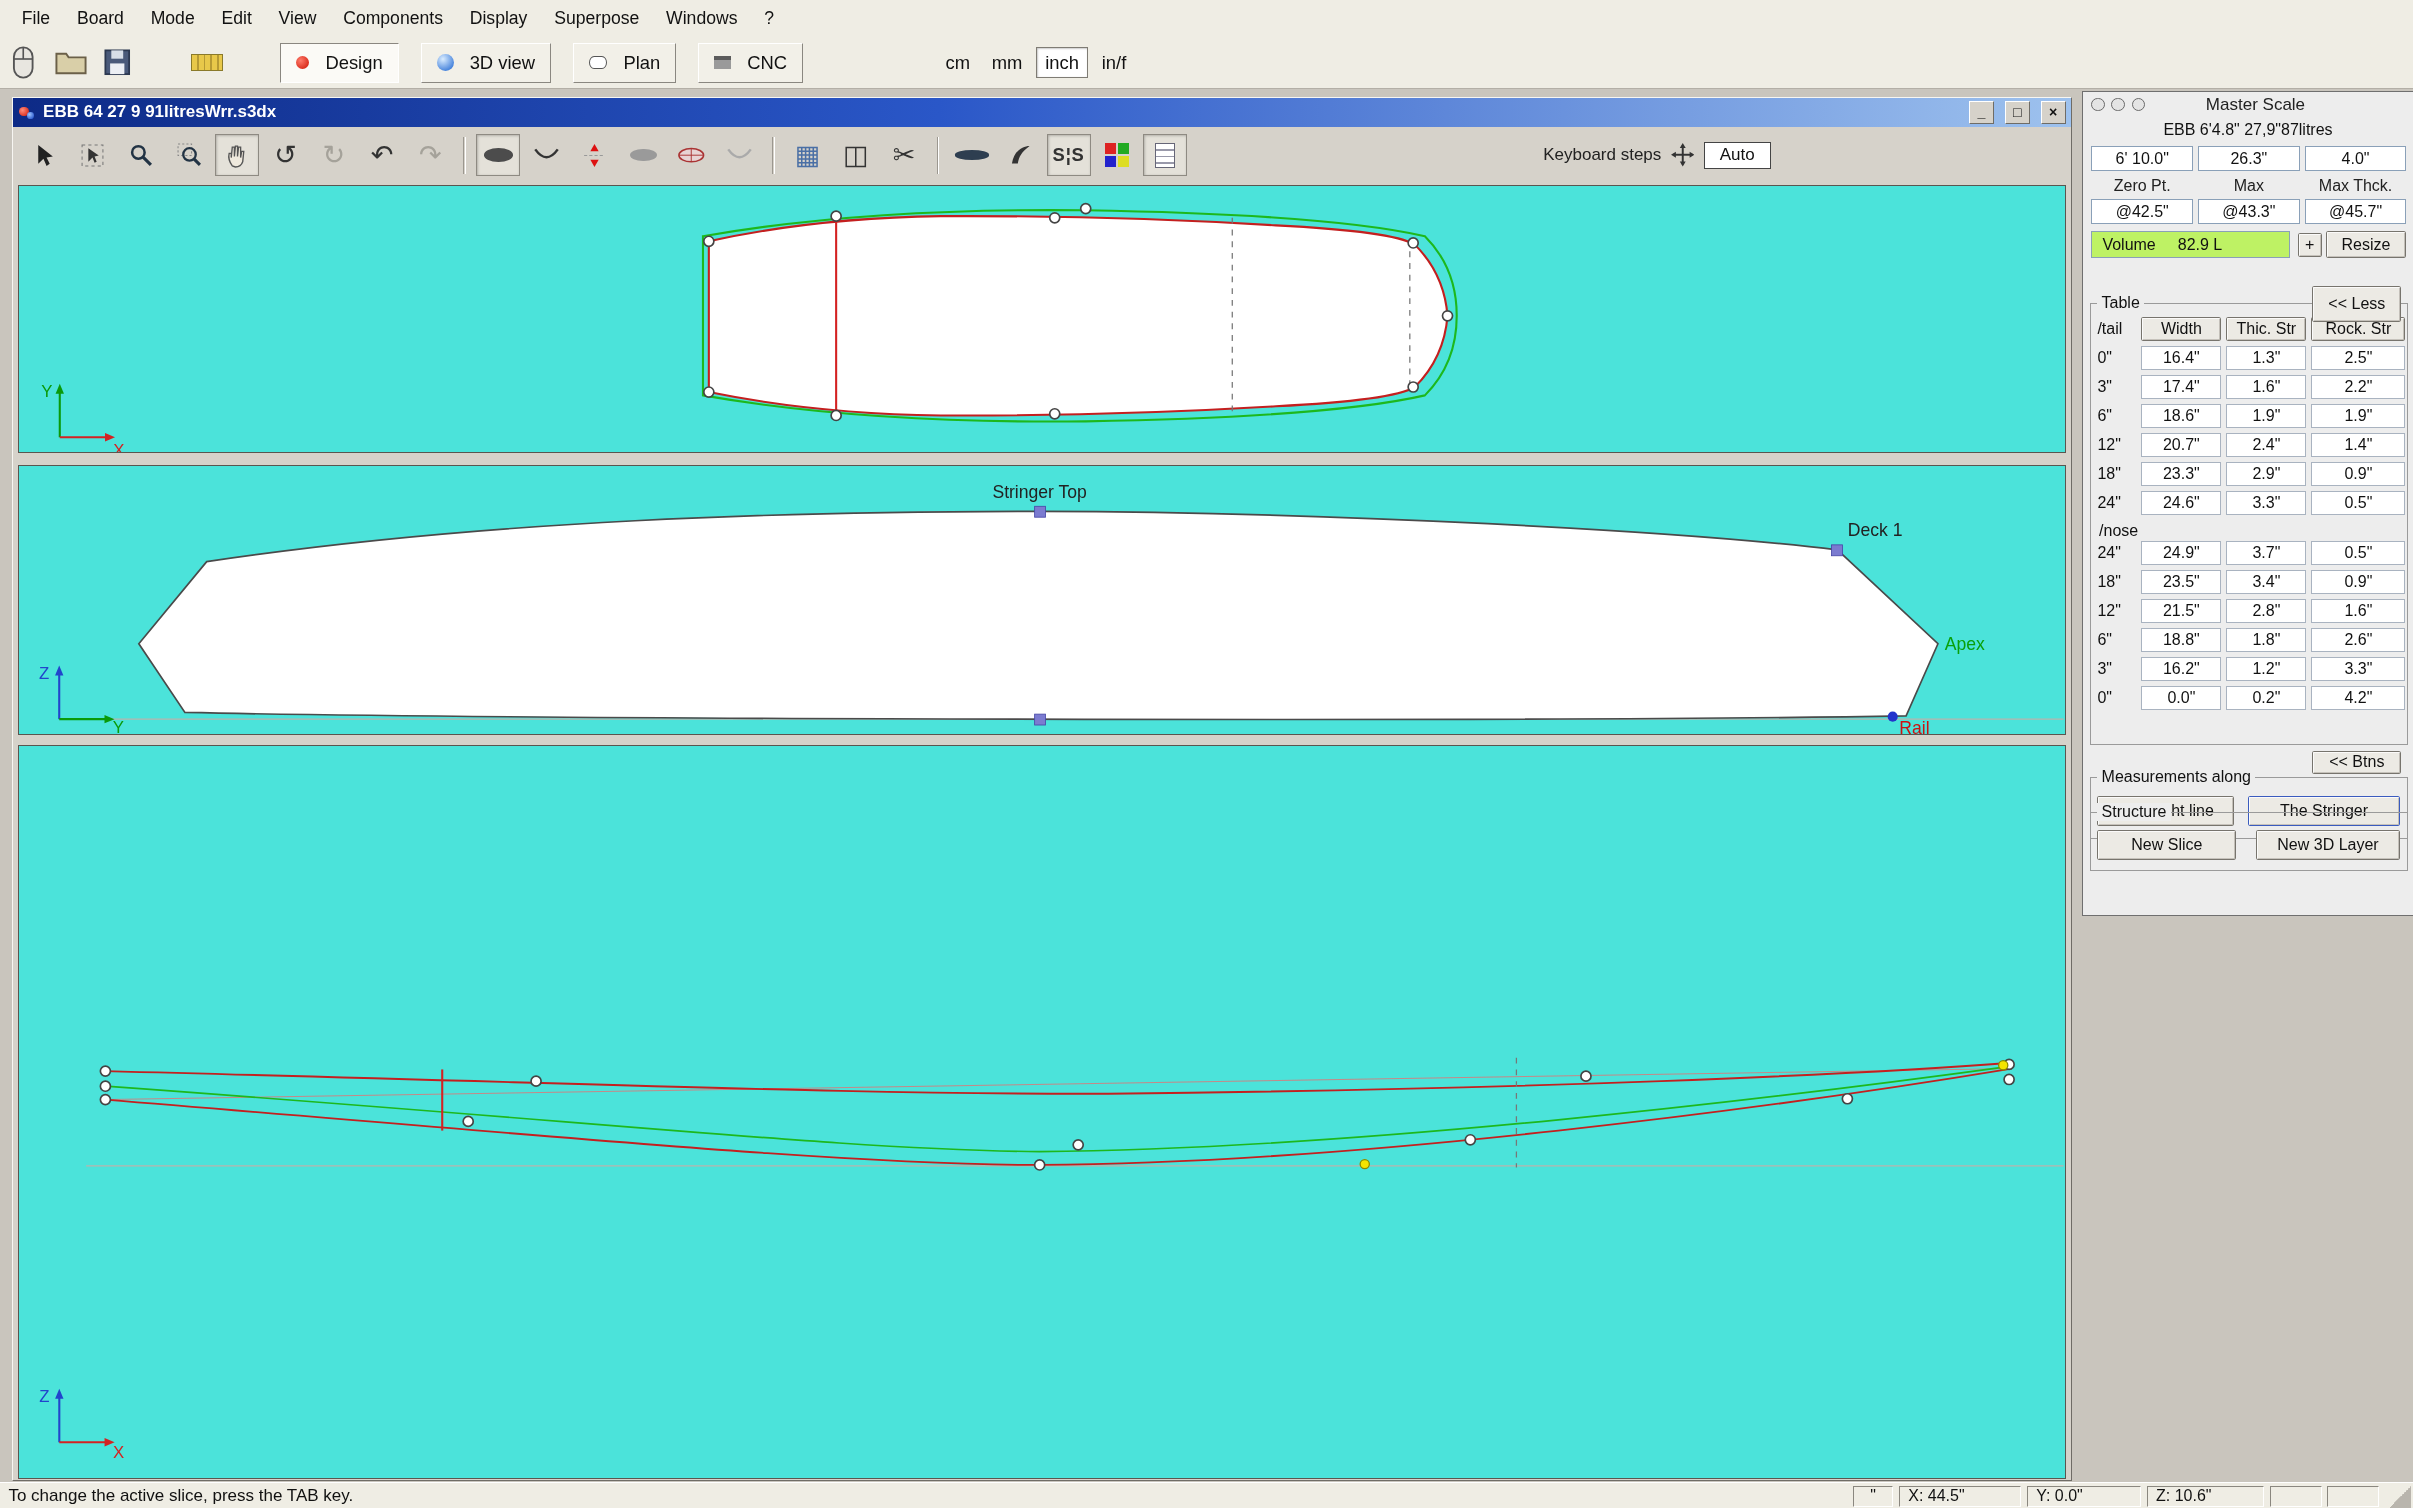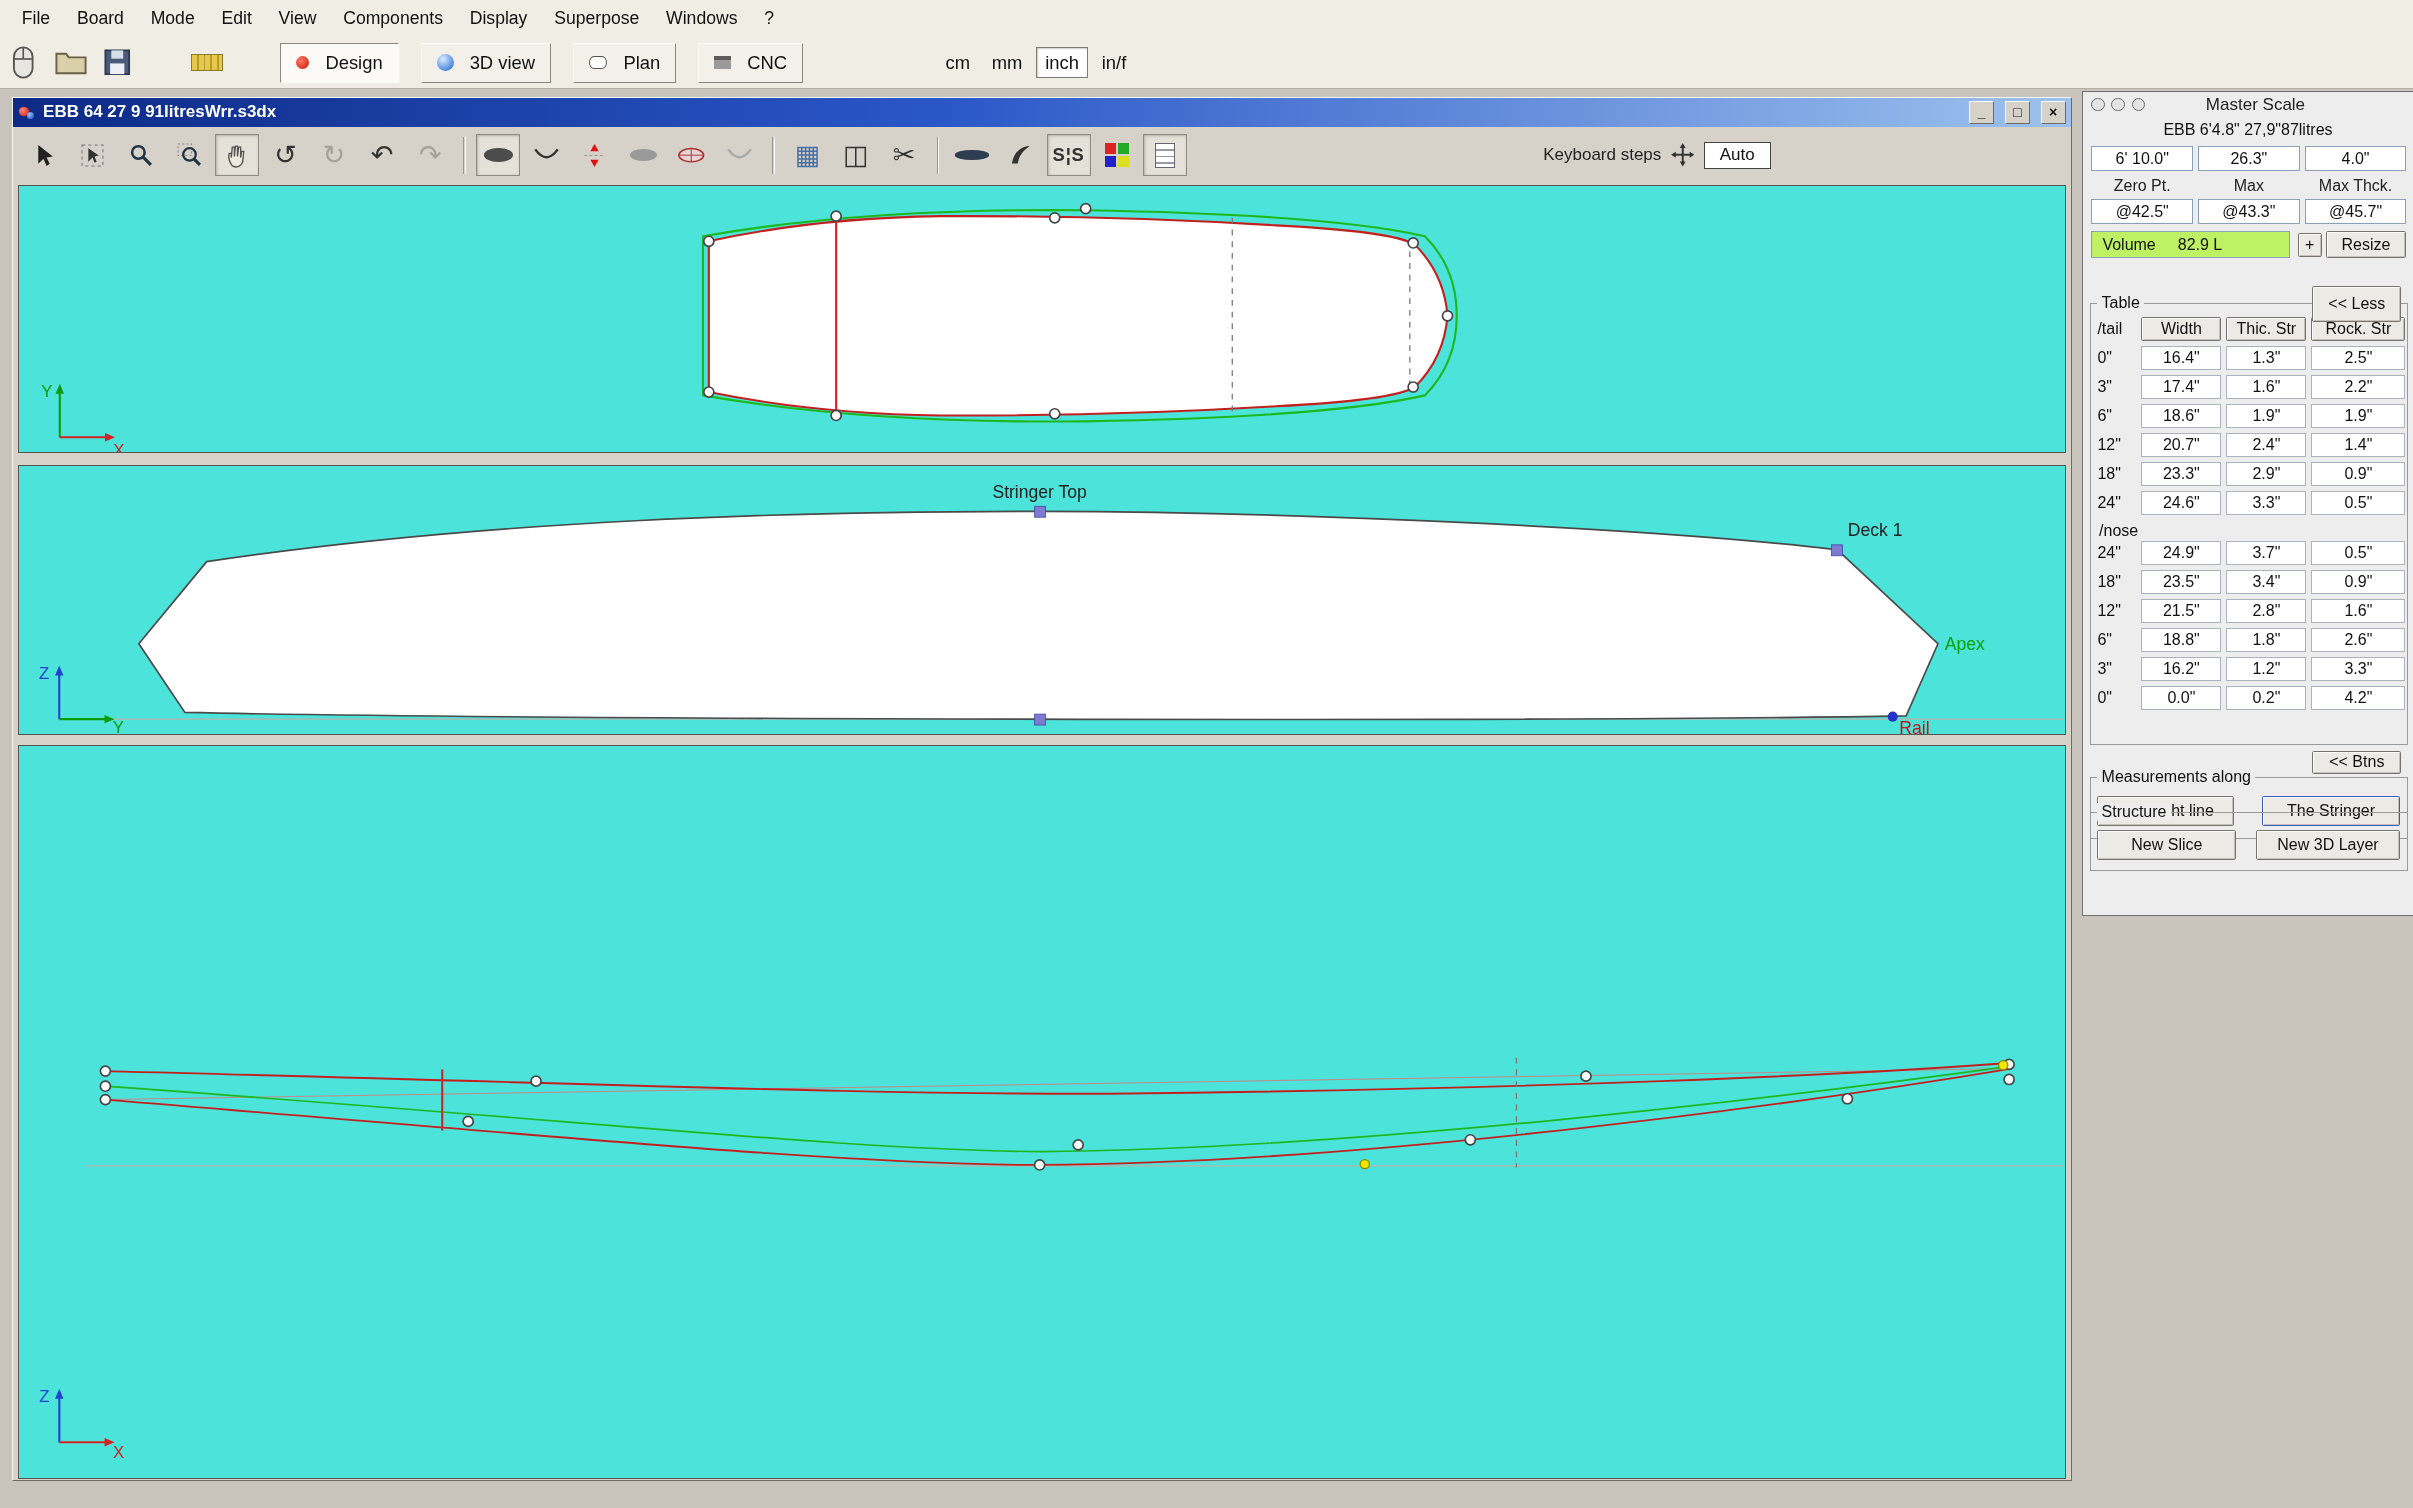--- a/index.html
+++ b/index.html
@@ -517,25 +517,35 @@
         <div class="ms-cell">0.2"</div>
         <div class="ms-cell">4.2"</div>
       </div>
     </div>
 
     <div class="push" style="position:absolute; right:11.7px; top:659px; width:89px; height:22.6px; z-index:2;">&lt;&lt; Btns</div>
 
     <div class="grp" style="left:6.7px; top:685px; width:318px; height:62px;">
       <span class="legend">Measurements along</span>
       <div class="push" style="position:absolute; left:6.7px; top:18.4px; width:137px; height:30px;text-align:right;">A straight line</div>
-      <div class="push primary" style="position:absolute; right:6.7px; top:18.4px; width:138px; height:30px;">The Stringer</div>
+      <div class="push primary" style="position:absolute; right:6.7px; top:18.4px; width:152px; height:30px;">The Stringer</div>
     </div>
 
     <div class="grp" style="left:6.7px; top:720px; width:318px; height:59px;">
       <span class="legend">Structure</span>
       <div class="push" style="position:absolute; left:6.7px; top:17px; width:139px; height:30px;">New Slice</div>
       <div class="push" style="position:absolute; right:6.7px; top:17px; width:144px; height:30px;">New 3D Layer</div>
     </div>
   </div>
 
+  <div class="statusbar">
+    <span class="status-msg">To change the active slice, press the TAB key.</span>
+    <span class="sbox" style="width:40px; justify-content:center;">"</span>
+    <span class="sbox" style="width:122px;">X: 44.5"</span>
+    <span class="sbox" style="width:114px;">Y: 0.0"</span>
+    <span class="sbox" style="width:117px;">Z: 10.6"</span>
+    <span class="sbox empty"></span>
+    <span class="sbox empty"></span>
+    <span class="grip"></span>
+  </div>
 
 </div>
 
 
 </body></html>

